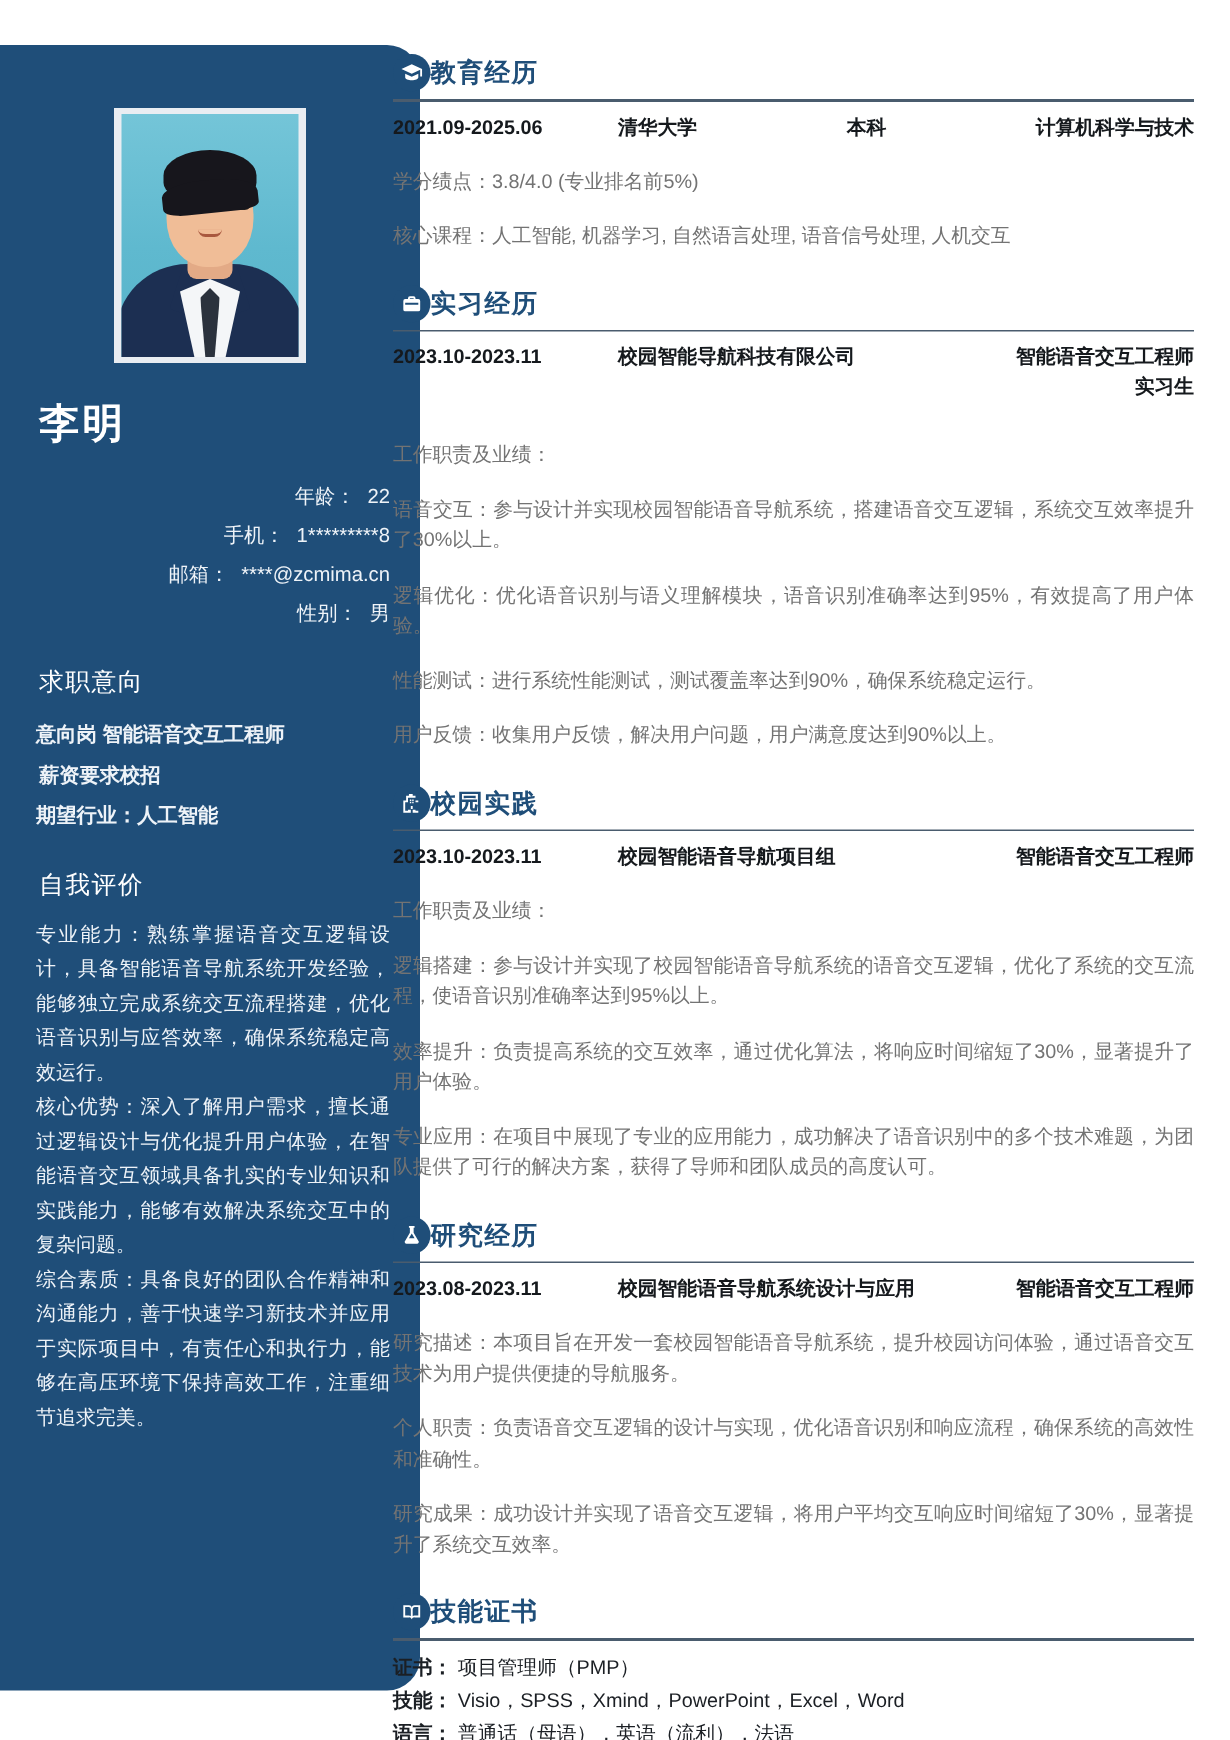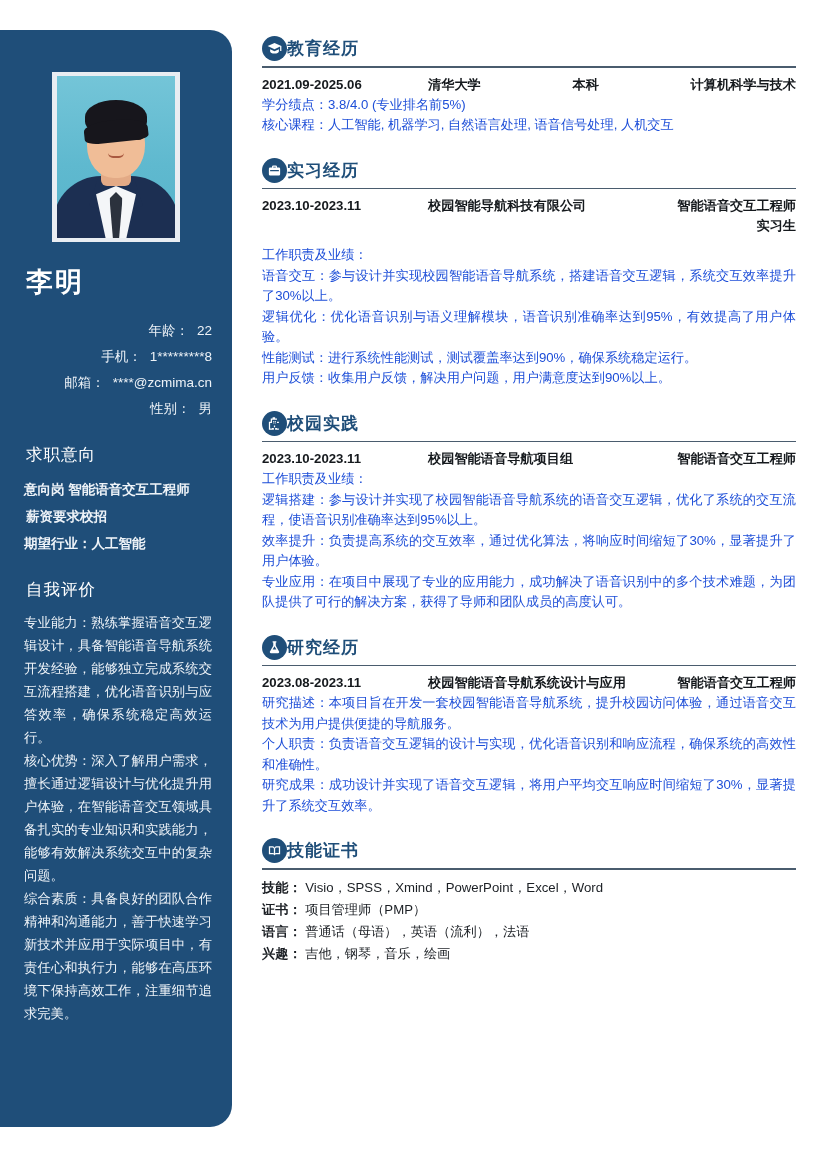--- a/index.html
+++ b/index.html
@@ -6,21 +6,21 @@
   html, body {
     width: 820px; height: 1160px;
     background: #ffffff;
     font-family: "Liberation Sans", "DejaVu Sans", sans-serif;
   }
   .page { position: relative; width: 820px; height: 1160px; overflow: hidden; background:#fff; }
 
   
   .sidebar {
     position: absolute; left: 0; top: 30px;
-    width: 232px; height: 1097px;
+    width: 280px; height: 1097px;
     background: #1f4e79;
     border-top-right-radius: 22px;
     border-bottom-right-radius: 22px;
     padding: 28px 20px 20px 20px;
     color: #ffffff;
   }
   .photo-wrap {
     width: 128px; height: 170px;
     margin: 14px auto 0 auto;
     background: #e9edf2;
@@ -88,26 +88,26 @@
   .sec-head { display: flex; align-items: center; margin-bottom: 5px; }
   .sec-icon {
     width: 25px; height: 25px; border-radius: 50%;
     background: #1f4e79; display:flex; align-items:center; justify-content:center;
     flex: 0 0 auto;
   }
   .sec-icon svg { display:block; }
   .sec-title { font-size: 17px; font-weight: bold; color:#1f4e79; letter-spacing: 1px; }
   .sec-rule { height: 1.5px; background:#4a5c6e; margin-bottom: 7px; }
 
-  .ent-row { display: flex; font-size: 13.2px; font-weight: bold; color:#15191d; line-height: 20px; gap: 16px; }
+  .ent-row { display: flex; font-size: 13.2px; font-weight: bold; color:#15191d; line-height: 20px; }
   .ent-date { width: 150px; flex: 0 0 150px; }
   .ent-mid { flex: 1 1 auto; }
   .ent-right { text-align: right; flex: 0 0 auto; max-width: 175px; }
 
-  .body-line { font-size: 13.2px; line-height: 20.5px; color:#1d4ed8; text-align: justify; }
+  .body-line { font-size: 13.2px; line-height: 20.5px; color:#737373; text-align: justify; margin-top: 16px; }
   .gap { height: 9px; }
   .sec-gap { height: 20px; }
 
   .cert-line { font-size: 13.2px; line-height: 22px; color:#1b1f24; }
   .cert-line .lbl { font-weight: bold; }
 </style>
 </head>
 <body>
 
 <div class="page">
@@ -268,28 +268,28 @@
       <div class="sec-head">
         <span class="sec-icon">
           <svg width="15" height="15" viewBox="0 0 24 24" fill="#ffffff">
             <path d="M3 5h6a3 3 0 0 1 3 3 3 3 0 0 1 3-3h6v13h-6a3 3 0 0 0-3 2 3 3 0 0 0-3-2H3V5zm2 2v9h4a4.9 4.9 0 0 1 2 .4V9.6A2.6 2.6 0 0 0 9 7H5zm14 0h-4a2.6 2.6 0 0 0-2 2.6v6.8a4.9 4.9 0 0 1 2-.4h4V7z"></path>
           </svg>
         </span>
         <span class="sec-title">技能证书</span>
       </div>
       <div class="sec-rule"></div>
       <div class="cert-line">
+        <span class="lbl">证书：</span>
+        <span>项目管理师（PMP）</span>
+      </div>
+      <div class="cert-line">
         <span class="lbl">技能：</span>
         <span>Visio，SPSS，Xmind，PowerPoint，Excel，Word</span>
       </div>
       <div class="cert-line">
-        <span class="lbl">证书：</span>
-        <span>项目管理师（PMP）</span>
-      </div>
-      <div class="cert-line">
         <span class="lbl">语言：</span>
         <span>普通话（母语），英语（流利），法语</span>
       </div>
       <div class="cert-line">
         <span class="lbl">兴趣：</span>
         <span>吉他，钢琴，音乐，绘画</span>
       </div>
     </section>
 
   </main>

